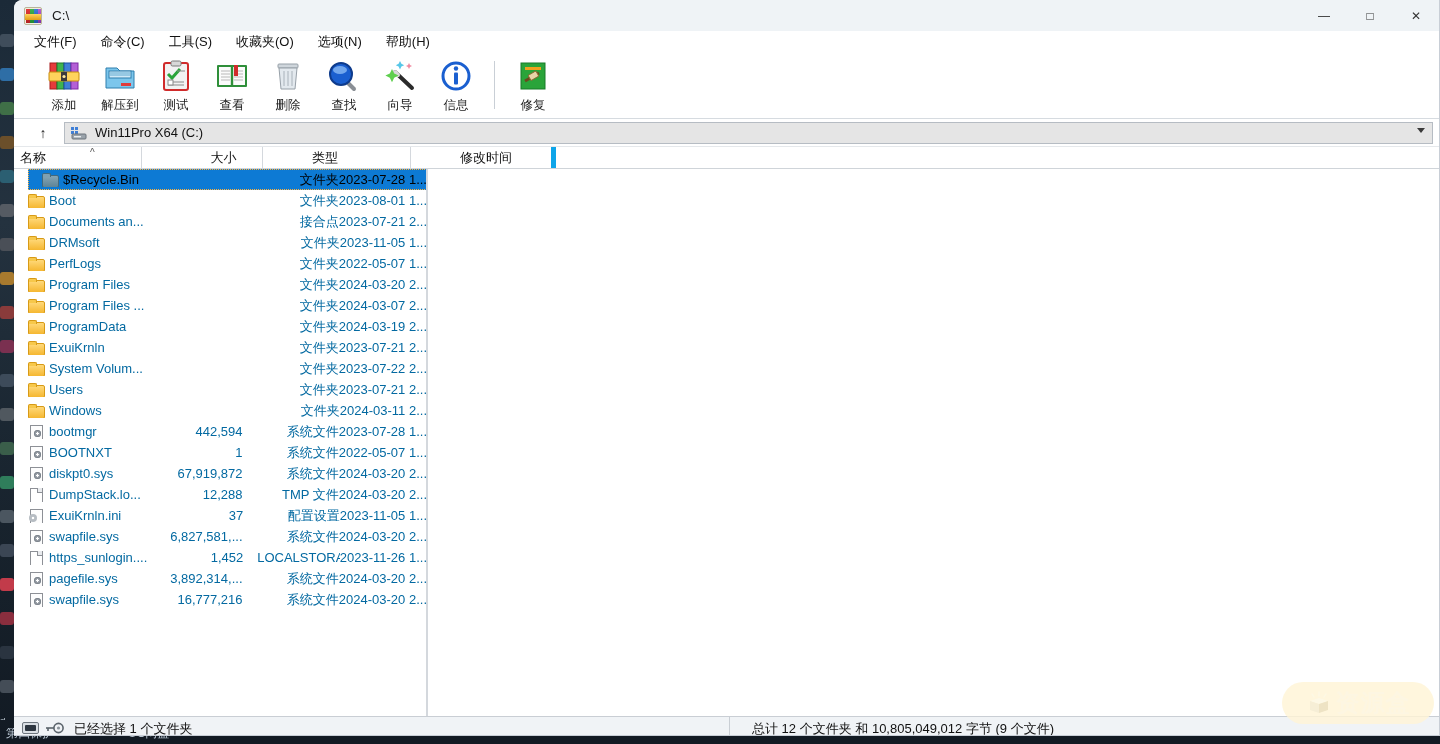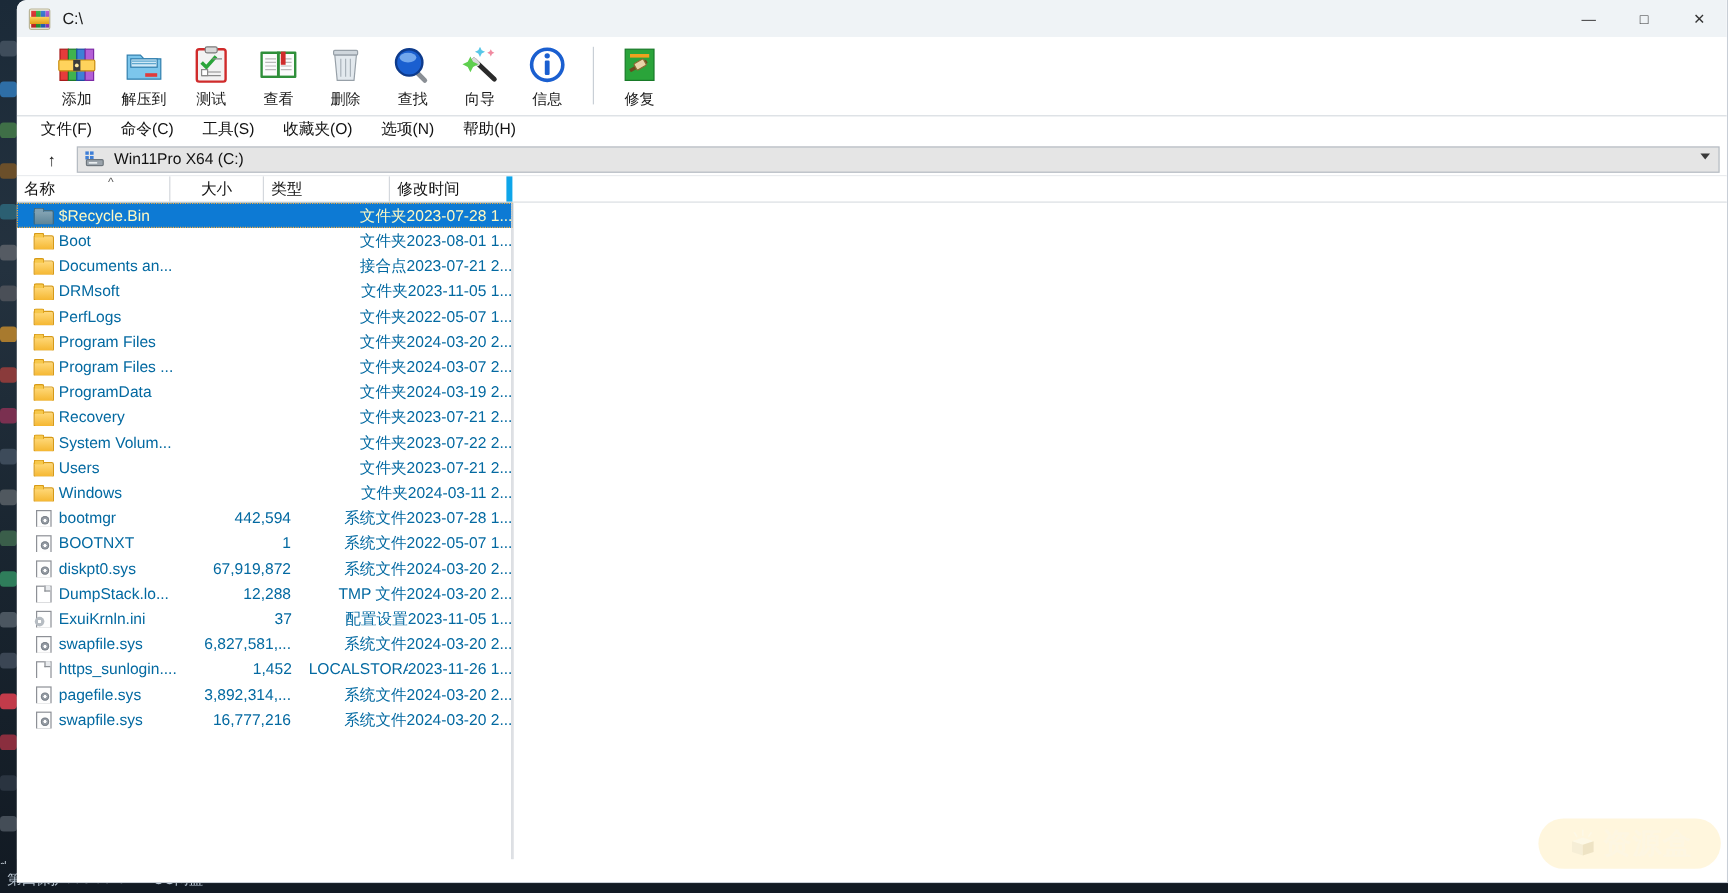--- a/index.html
+++ b/index.html
@@ -112,42 +112,42 @@
   #addr-text { font-size: 13px; color: #111; }
   #addr-caret {
     position: absolute; right: 7px; top: 5px; width: 0; height: 0;
     border-left: 4px solid transparent; border-right: 4px solid transparent;
     border-top: 5px solid #3a3a3a;
   }
 
   
   #listheader {
     height: 22px; background: #ffffff; display: flex;
-    border-bottom: 1px solid #cfd4d9; position: relative;
+    border-bottom: 1px solid #cfd4d9; position: relative; gap: 43px;
   }
   .hcell {
     font-size: 13px; color: #111; display: flex; align-items: center;
     border-right: 1px solid #d4d8dd; padding: 0 6px; position: relative;
   }
   .hcell.right { justify-content: flex-end; }
   #sortmark {
     position: absolute; left: 76px; top: 0px; font-size: 10px; color: #555;
   }
 
   
   #pane {
     position: relative; height: 547px; background: #ffffff; display: flex;
   }
   #filelist { width: 413px; position: relative; }
   .row { height: 21px; display: flex; align-items: center; position: relative; font-size: 13px; color: #0369a1; }
   .row .c-name { width: 180px; display: flex; align-items: center; padding-left: 14px; overflow: hidden; white-space: nowrap; }
   .row .c-size { width: 100px; text-align: right; padding-right: 8px; white-space: nowrap; }
   .row .c-type { width: 105px; padding-left: 6px; white-space: nowrap; overflow: hidden; text-align: right; }
   .row .c-date { width: 100px; padding-left: 0px; white-space: nowrap; }
-  .row.selected { background: #0d7ad4; color: #fef9c3; outline: 1px dotted #ffb13b; outline-offset: -1px; }
+  .row.selected { background: #0d7ad4; color: #000000; outline: 1px dotted #ffb13b; outline-offset: -1px; margin-left: 14px; }
 
   .ic { width: 16px; height: 15px; margin-right: 5px; position: relative; flex: 0 0 16px; }
   
   .ic.folder::before {
     content:""; position:absolute; left:0; top:3px; width:15px; height:11px;
     background: linear-gradient(180deg,#ffd97a,#f5b731); border:1px solid #d79a16; border-radius:1px 2px 2px 2px;
   }
   .ic.folder::after {
     content:""; position:absolute; left:0; top:1px; width:7px; height:3px;
     background:#f7c84b; border:1px solid #d79a16; border-bottom:none; border-radius:2px 2px 0 0;
@@ -315,20 +315,29 @@
       <i class="bk" style="left:9px;background:linear-gradient(180deg,#3f7fd6,#1f56a8);"></i>
       <i class="bk" style="left:13px;background:linear-gradient(180deg,#b45fd6,#8030a8);"></i>
       <i style="left:0;top:6px;width:18px;height:6px;background:linear-gradient(180deg,#ffd35c,#e09e16);"></i>
     </div>
     <div id="title-text">C:\</div>
     <div id="wincontrols">
       <div class="wbtn">—</div>
       <div class="wbtn">□</div>
       <div class="wbtn close">✕</div>
     </div>
+  </div>
+
+  <div id="menubar">
+    <div class="menuitem">文件(F)</div>
+    <div class="menuitem">命令(C)</div>
+    <div class="menuitem">工具(S)</div>
+    <div class="menuitem">收藏夹(O)</div>
+    <div class="menuitem">选项(N)</div>
+    <div class="menuitem">帮助(H)</div>
   </div>
 
   <div id="toolbar">
 
     <div class="tbtn">
       <div class="glyph">
         <svg viewBox="0 0 34 34" width="34" height="34">
           <rect x="3" y="4" width="7" height="26" fill="#e63b3b" stroke="#a81c1c"></rect>
           <rect x="10" y="4" width="7" height="26" fill="#3fb34f" stroke="#1d7a2b"></rect>
           <rect x="17" y="4" width="7" height="26" fill="#3f7fd6" stroke="#1b4f9e"></rect>
@@ -440,29 +449,20 @@
       <div class="glyph">
         <svg viewBox="0 0 34 34" width="34" height="34">
           <rect x="5" y="4" width="24" height="26" fill="#2aa43a" stroke="#187a28"></rect>
           <rect x="9" y="8" width="16" height="3" fill="#f0a11e"></rect>
           <path d="M9 22 l14 -8" stroke="#6b4a1e" stroke-width="3"></path>
           <rect x="13" y="14" width="9" height="6" rx="1" fill="#e8d4a8" stroke="#8a6b33" transform="rotate(-30 17 17)"></rect>
         </svg>
       </div>
       <div class="tlabel">修复</div>
     </div>
-  </div>
-
-  <div id="menubar">
-    <div class="menuitem">文件(F)</div>
-    <div class="menuitem">命令(C)</div>
-    <div class="menuitem">工具(S)</div>
-    <div class="menuitem">收藏夹(O)</div>
-    <div class="menuitem">选项(N)</div>
-    <div class="menuitem">帮助(H)</div>
   </div>
 
   <div id="addrbar">
     <div id="upbtn">↑</div>
     <div id="addrcombo">
       <div id="drive-icon">
         <svg viewBox="0 0 16 13" width="16" height="13">
           <rect x="0" y="0" width="3" height="3" fill="#3f7fd6"></rect>
           <rect x="4" y="0" width="3" height="3" fill="#3f7fd6"></rect>
           <rect x="0" y="4" width="3" height="3" fill="#3f7fd6"></rect>
@@ -562,21 +562,21 @@
             <span class="ic folder"></span>
             <span>ProgramData</span>
           </div>
           <div class="c-size"></div>
           <div class="c-type">文件夹</div>
           <div class="c-date">2024-03-19 2...</div>
         </div>
         <div class="row">
           <div class="c-name">
             <span class="ic folder"></span>
-            <span>Recovery</span>
+            <span>ExuiKrnln</span>
           </div>
           <div class="c-size"></div>
           <div class="c-type">文件夹</div>
           <div class="c-date">2023-07-21 2...</div>
         </div>
         <div class="row">
           <div class="c-name">
             <span class="ic folder"></span>
             <span>System Volum...</span>
           </div>
@@ -681,20 +681,41 @@
           </div>
           <div class="c-size">16,777,216</div>
           <div class="c-type">系统文件</div>
           <div class="c-date">2024-03-20 2...</div>
         </div>
       </div>
     <div id="listborder"></div>
     <div id="paneright"></div>
   </div>
 
+  <div id="statusbar">
+    <div id="sb-icons">
+      <span>
+        <svg width="17" height="12" viewBox="0 0 17 12">
+          <rect x="0.5" y="0.5" width="16" height="11" rx="1.5" fill="#d9dee3" stroke="#6e767e"></rect>
+          <rect x="3" y="3" width="11" height="6" rx="1" fill="#2d3640"></rect>
+        </svg>
+      </span>
+      <span>
+        <svg width="19" height="12" viewBox="0 0 19 12">
+          <circle cx="13.5" cy="6" r="4.6" fill="none" stroke="#5a636b" stroke-width="1.6"></circle>
+          <circle cx="13.5" cy="6" r="1.6" fill="#8d959d"></circle>
+          <path d="M9 6 H1" stroke="#5a636b" stroke-width="1.6"></path>
+          <path d="M3 6 v3" stroke="#5a636b" stroke-width="1.6"></path>
+        </svg>
+      </span>
+    </div>
+    <div id="sb-left-text">已经选择 1 个文件夹</div>
+    <div id="sb-divider"></div>
+    <div id="sb-right-text">总计 12 个文件夹 和 10,805,049,012 字节 (9 个文件)</div>
+  </div>
 </div>
 
 <div id="watermark">
   <span class="wm-box">
     <svg viewBox="0 0 26 26" width="26" height="26">
       <path d="M4 11 L13 8 L22 11 L13 14 Z" fill="#fdf8e6"></path>
       <path d="M4 11 V20 L13 23 V14 Z" fill="#f6eed6"></path>
       <path d="M22 11 V20 L13 23 V14 Z" fill="#eee3c4"></path>
       <g stroke="#fdf8e6" stroke-width="1.3" stroke-linecap="round">
         <path d="M13 6 V2"></path>

